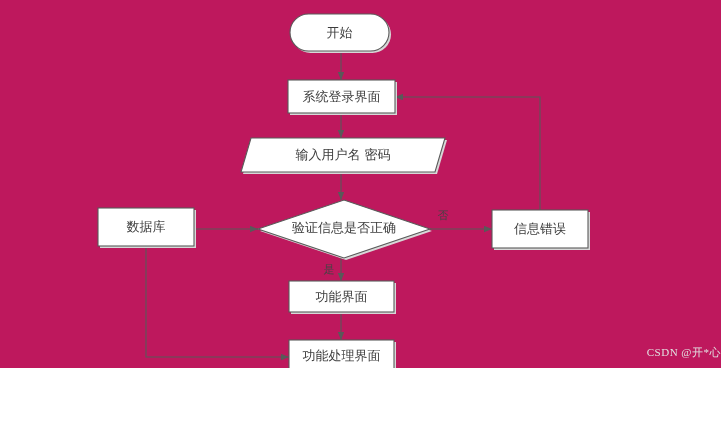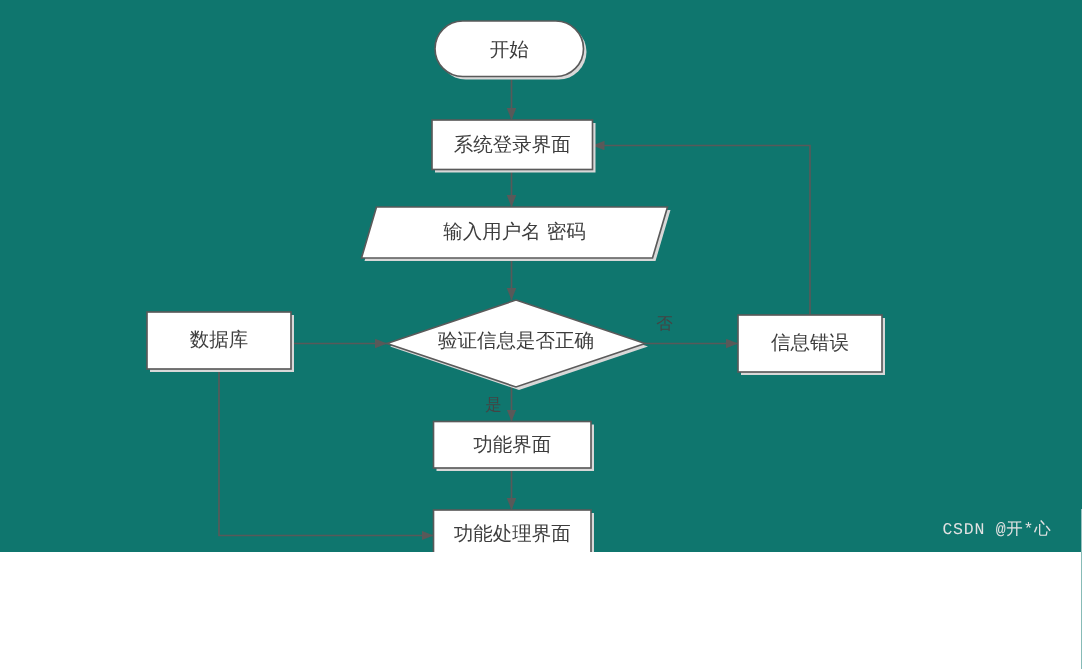--- a/index.html
+++ b/index.html
@@ -7,21 +7,21 @@
     padding: 0;
     background: #ffffff;
   }
   body {
     font-family: "DejaVu Sans", "Liberation Sans", sans-serif;
   }
   #canvas {
     position: relative;
     width: 721px;
     height: 368px;
-    background: #0f766e;
+    background: #be185d;
     overflow: hidden;
   }
   #flow-svg {
     position: absolute;
     left: 0;
     top: 0;
     width: 721px;
     height: 446px;
   }
   .node-label {
@@ -47,23 +47,23 @@
     fill: #d8d8d8;
     stroke: none;
   }
   .connector {
     stroke: #595959;
     stroke-width: 1.1;
     fill: none;
   }
   .watermark {
     position: absolute;
-    right: 20px;
+    right: 0;
     bottom: 8px;
-    font-family: Liberation Mono, monospace;
+    font-family: Liberation Serif, serif;
     font-size: 11px;
     color: #e2e2e2;
     letter-spacing: 0.5px;
     user-select: none;
   }
 </style>
 </head>
 <body>
 
 <div id="canvas">

